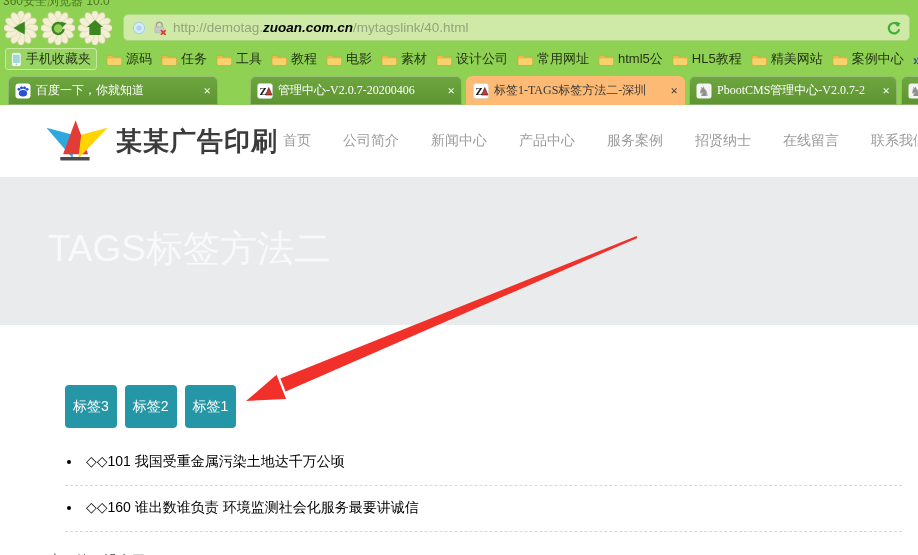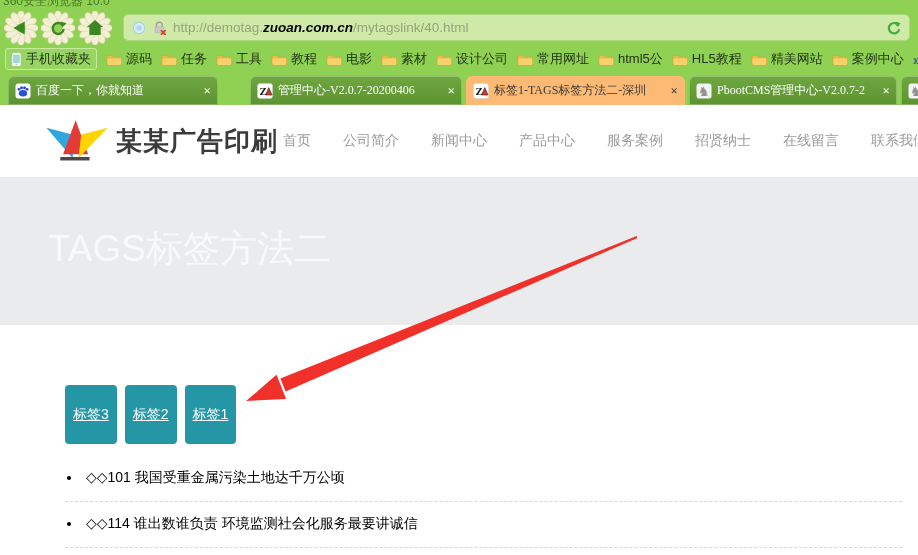--- a/index.html
+++ b/index.html
@@ -54,22 +54,22 @@
   .logo { position: absolute; left: 45px; top: 10px; display: flex; align-items: center; gap: 7px; }
   .logo-text { font-size: 26px; font-weight: bold; color: #3b3b3b; letter-spacing: 1px; }
   .nav { position: absolute; left: 283px; top: 0; height: 100%; display: flex; align-items: center; gap: 32px; white-space: nowrap; }
   .nav-item { font-size: 14px; color: #9b9b9b; cursor: pointer; }
 
   .banner { height: 148px; background: #e9ebed; position: relative; }
   .banner-title { position: absolute; left: 48px; top: 47px; font-size: 37px; font-weight: 400; color: #f7f9fa; }
 
   .tags { margin: 60px 0 0 65px; display: flex; gap: 8px; }
   .tag-btn {
-    background: #2596a6; color: #fff; font-size: 14px; padding: 21px 8px;
-    border: none; border-radius: 4px; cursor: pointer; font-family: inherit; line-height: 1.2; text-decoration: underline;
+    background: #2596a6; color: #fff; font-size: 14px; padding: 13px 8px;
+    border: none; border-radius: 4px; cursor: pointer; font-family: inherit; line-height: 1.2;
   }
 
   .articles { list-style: disc inside; margin: 12px 16px 0 65px; padding: 0; color: #000000; }
   .articles li { font-size: 14px; padding: 13px 0 14px 2px; border-bottom: 1px dashed #d8d8d8; cursor: pointer; }
 
   .prev { margin: 20px 0 0 48px; font-size: 14px; color: #555; }
 
   .arrow-overlay { position: absolute; left: 0; top: 0; width: 918px; height: 555px; pointer-events: none; z-index: 40; }
 
   .hidden-defs { position: absolute; width: 0; height: 0; }
@@ -310,21 +310,21 @@
 
 <div class="content">
   <div class="tags">
     <button class="tag-btn">标签3</button>
     <button class="tag-btn">标签2</button>
     <button class="tag-btn">标签1</button>
   </div>
 
   <ul class="articles">
     <li><span>◇◇101 我国受重金属污染土地达千万公顷</span></li>
-    <li><span>◇◇114 谁出数谁负责 环境监测社会化服务最要讲诚信</span></li>
+    <li><span>◇◇160 谁出数谁负责 环境监测社会化服务最要讲诚信</span></li>
   </ul>
 
   <div class="prev">上一篇：没有了！</div>
 </div>
 
 <svg class="arrow-overlay" viewBox="0 0 918 555">
   <polygon points="636.6,236.1 637.4,237.9 285.6,391.5 280.4,378.5" fill="#f2302a"></polygon>
   <polygon points="246,401 276.5,374.8 286.1,399" fill="#f2302a"></polygon>
 </svg>
 

